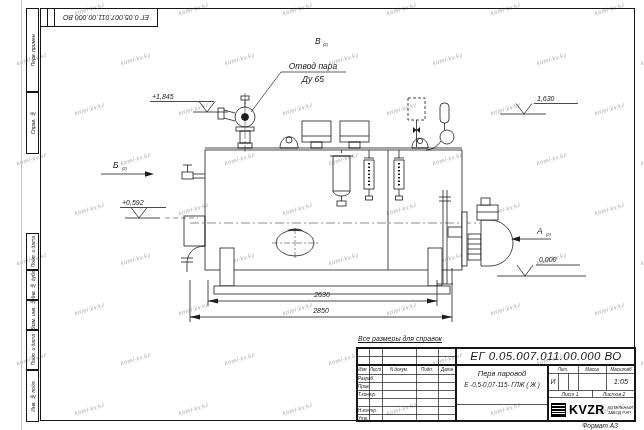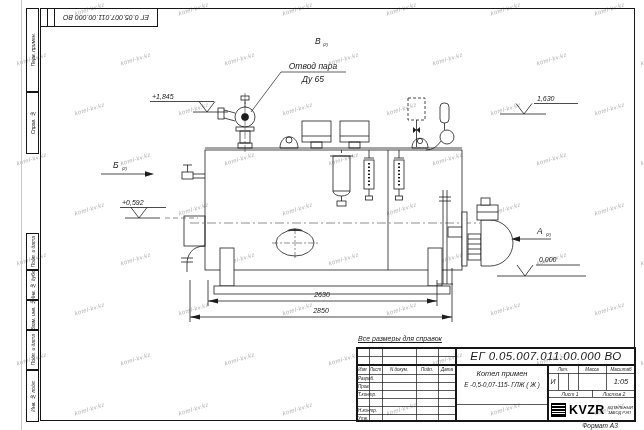--- a/index.html
+++ b/index.html
@@ -384,21 +384,21 @@
     <div class="cell cc" style="left:26px;top:18px;width:34px;height:9px;font-size:4.5px">N докум.</div>
     <div class="cell cc" style="left:60px;top:18px;width:22px;height:9px;font-size:4.5px">Подп.</div>
     <div class="cell cc" style="left:82px;top:18px;width:18px;height:9px;font-size:4.5px">Дата</div>
 
     <div class="cell cl" style="left:0;top:27px;width:26px;height:8px;font-size:4.5px">Разраб.</div>
     <div class="cell cl" style="left:0;top:35px;width:26px;height:8px;font-size:4.5px">Пров.</div>
     <div class="cell cl" style="left:0;top:43px;width:26px;height:8px;font-size:4.5px">Т.контр.</div>
     <div class="cell cl" style="left:0;top:59px;width:26px;height:8px;font-size:4.5px">Н.контр.</div>
     <div class="cell cl" style="left:0;top:67px;width:26px;height:8px;font-size:4.5px">Утв.</div>
 
-    <div class="cell cc" style="left:100px;top:20px;width:92px;height:12px;font-size:7.5px">Котел примен</div>
+    <div class="cell cc" style="left:100px;top:20px;width:92px;height:12px;font-size:7.5px">Перв паровой</div>
     <div class="cell cc" style="left:100px;top:31px;width:92px;height:12px;font-size:6.3px">Е -0,5-0,07-115- ГЛЖ ( Ж )</div>
 
     <div class="cell cc" style="left:192px;top:18px;width:30px;height:8px;font-size:4.5px">Лит.</div>
     <div class="cell cc" style="left:222px;top:18px;width:28px;height:8px;font-size:4.5px">Масса</div>
     <div class="cell cc" style="left:250px;top:18px;width:30px;height:8px;font-size:4.5px">Масштаб</div>
     <div class="cell cc" style="left:192px;top:26px;width:10px;height:17px;font-size:7px">И</div>
     <div class="cell cc" style="left:222px;top:26px;width:28px;height:17px;font-size:7px"></div>
     <div class="cell cc" style="left:250px;top:26px;width:30px;height:17px;font-size:7.5px">1:05</div>
 
     <div class="cell cc" style="left:192px;top:43px;width:44px;height:7px;font-size:5px">Лист 1</div>

